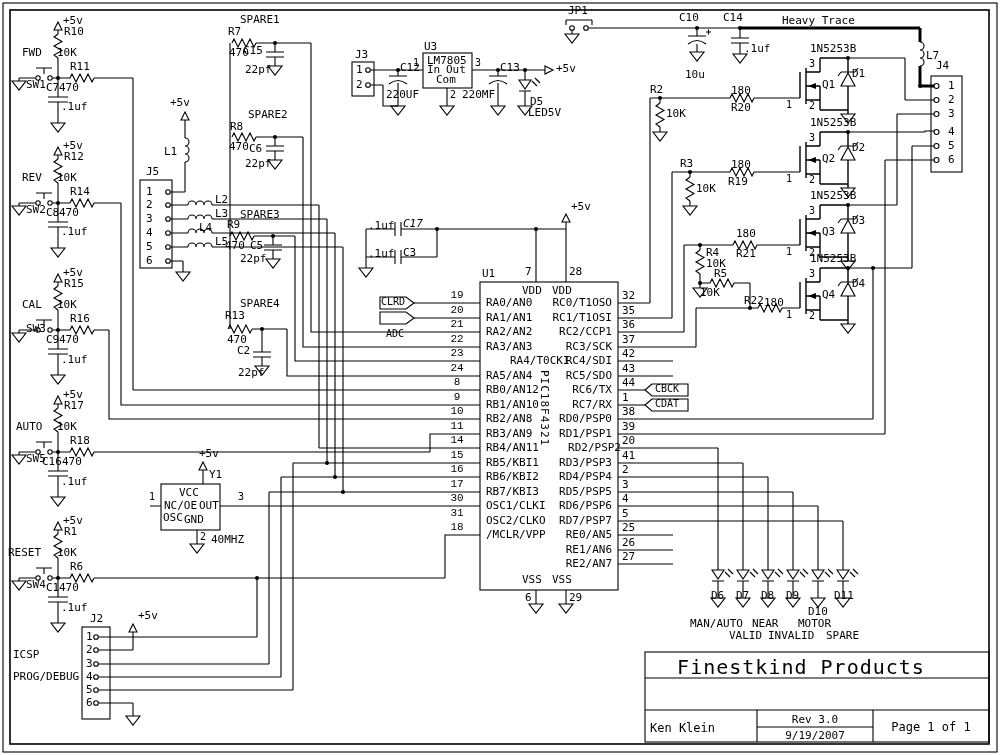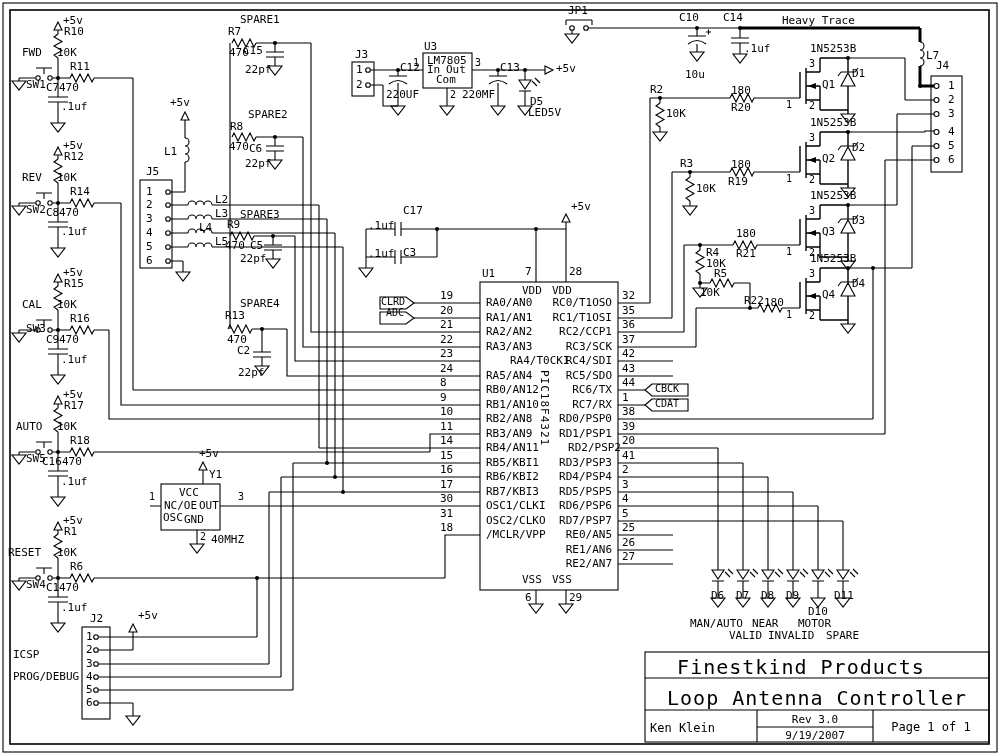--- a/index.html
+++ b/index.html
@@ -2,21 +2,21 @@
 <html><head>
 <meta charset="utf-8">
 <style>
   html,body{margin:0;padding:0;background:#fff;}
   #stage{position:relative;width:1000px;height:755px;background:#fff;overflow:hidden;
          font-family:"DejaVu Sans Mono",monospace;}
   svg{position:absolute;left:0;top:0;}
   #labels span.lb{position:absolute;font:11px "DejaVu Sans Mono",monospace;color:#000;white-space:pre;line-height:11px;}
   #labels span.s{font-size:10px;line-height:10px;}
   .pnum,.pname{position:absolute;font:11px "DejaVu Sans Mono",monospace;color:#000;white-space:pre;line-height:11px;}
-  .pnum.l{width:34px;text-align:left;}
+  .pnum.l{width:34px;text-align:center;font-family:Liberation Mono, monospace;}
   .pname.r{width:114px;text-align:right;}
   #chipname{position:absolute;left:538px;top:370px;writing-mode:vertical-rl;
             font:11px "DejaVu Sans Mono",monospace;letter-spacing:1px;}
   .tb{position:absolute;color:#000;font-family:"DejaVu Sans Mono",monospace;white-space:pre;}
   .tb.big{font-size:20px;letter-spacing:1px;text-align:center;}
   .tb.sm{font-size:12px;}
   .tb.ctr{text-align:center;}
 </style>
 </head>
 <body>
@@ -351,21 +351,21 @@
       <span class="lb" style="left: 528px; top: 107px;">LED5V</span>
       <span class="lb" style="left: 556px; top: 63px;">+5v</span>
       <span class="lb" style="left: 568px; top: 5px;">JP1</span>
       <span class="lb" style="left: 679px; top: 12px;">C10</span>
       <span class="lb" style="left: 685px; top: 69px;">10u</span>
       <span class="lb" style="left: 723px; top: 12px;">C14</span>
       <span class="lb" style="left: 744px; top: 43px;">.1uf</span>
       <span class="lb" style="left: 782px; top: 15px;">Heavy Trace</span>
       <span class="lb" style="left: 571px; top: 201px;">+5v</span>
       <span class="lb" style="left: 368px; top: 220px;">.1uf</span>
-      <span class="lb" style="left: 403px; top: 205px;">C17</span>
+      <span class="lb" style="left: 403px; top: 218px; font-style: italic;">C17</span>
       <span class="lb" style="left: 368px; top: 248px;">.1uf</span>
       <span class="lb" style="left: 403px; top: 247px;">C3</span>
       <span class="lb" style="left: 209px; top: 469px;">Y1</span>
       <span class="lb" style="left: 199px; top: 448px;">+5v</span>
       <span class="lb" style="left: 179px; top: 487px;">VCC</span>
       <span class="lb" style="left: 164px; top: 500px;">NC/OE</span>
       <span class="lb" style="left: 199px; top: 500px;">OUT</span>
       <span class="lb" style="left: 163px; top: 512px;">OSC</span>
       <span class="lb" style="left: 184px; top: 514px;">GND</span>
       <span class="lb s" style="left: 149px; top: 492px;">1</span>
@@ -435,21 +435,21 @@
       <span class="lb" style="left: 482px; top: 268px;">U1</span>
       <span class="lb" style="left: 525px; top: 266px;">7</span>
       <span class="lb" style="left: 569px; top: 266px;">28</span>
       <span class="lb" style="left: 522px; top: 285px;">VDD</span>
       <span class="lb" style="left: 552px; top: 285px;">VDD</span>
       <span class="lb" style="left: 522px; top: 574px;">VSS</span>
       <span class="lb" style="left: 552px; top: 574px;">VSS</span>
       <span class="lb" style="left: 525px; top: 592px;">6</span>
       <span class="lb" style="left: 569px; top: 592px; text-align: center;">29</span>
       <span class="lb s" style="left: 381px; top: 297px;">CLRD</span>
-      <span class="lb s" style="left: 386px; top: 308px;">ADC</span>
+      <span class="lb s" style="left: 386px; top: 329px;">ADC</span>
       <span class="lb s" style="left: 655px; top: 384px;">CBCK</span>
       <span class="lb s" style="left: 655px; top: 399px;">CDAT</span>
     </div>
 <div id="pins">
       <span class="pnum l" style="left: 440px; top: 290px;">19</span>
       <span class="pname" style="left: 486px; top: 297px;">RA0/AN0</span>
       <span class="pnum l" style="left: 440px; top: 305px;">20</span>
       <span class="pname" style="left: 486px; top: 312px;">RA1/AN1</span>
       <span class="pnum l" style="left: 440px; top: 319px;">21</span>
       <span class="pname" style="left: 486px; top: 326px;">RA2/AN2</span>
@@ -516,18 +516,17 @@
       <span class="pnum" style="left: 622px; top: 522px;">25</span>
       <span class="pname r" style="left: 498px; top: 529px;">RE0/AN5</span>
       <span class="pnum" style="left: 622px; top: 537px;">26</span>
       <span class="pname r" style="left: 498px; top: 544px;">RE1/AN6</span>
       <span class="pnum" style="left: 622px; top: 551px;">27</span>
       <span class="pname r" style="left: 498px; top: 558px;">RE2/AN7</span>
     </div>
 <div id="chipname">PIC18F4321</div>
 
 <div class="tb big ctr" style="left:645px;top:655px;width:312px;">Finestkind Products</div>
-<div class="tb big ctr" style="left:645px;top:686px;width:344px;">Loop Antenna Controller</div>
 <div class="tb sm" style="left:650px;top:721px;">Ken Klein</div>
 <div class="tb sm ctr" style="left:757px;top:713px;width:116px;font-size:11px;">Rev 3.0</div>
 <div class="tb sm ctr" style="left:757px;top:729px;width:116px;font-size:11px;">9/19/2007</div>
 <div class="tb sm ctr" style="left:873px;top:720px;width:116px;">Page 1 of 1</div>
 </div>
 
 </body></html>

